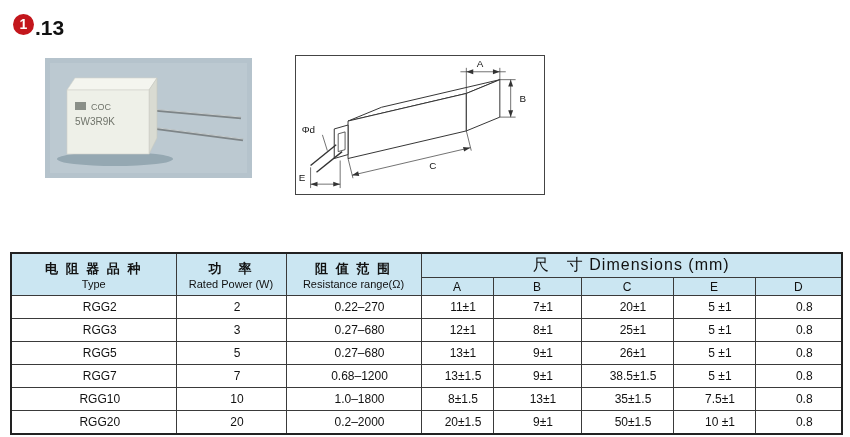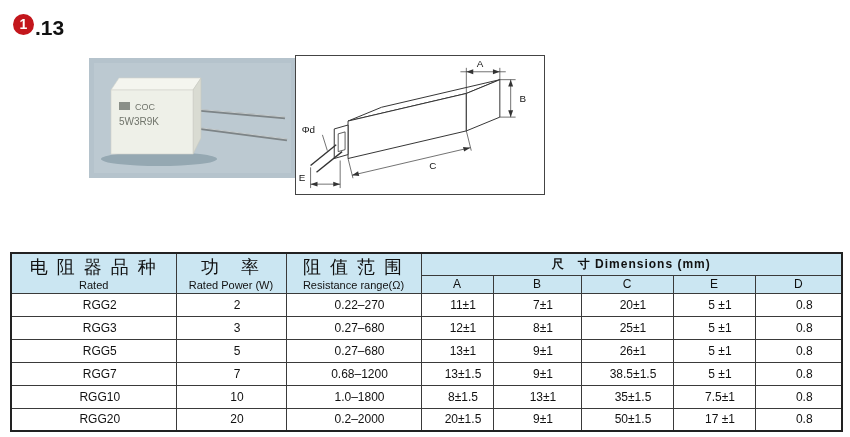--- a/index.html
+++ b/index.html
@@ -19,42 +19,41 @@
     display:inline-flex; align-items:center; justify-content:center;
     font-size:14px; font-weight:bold; line-height:1;
   }
   .title-sub { font-size:21px; font-weight:bold; margin-left:1px;margin-top:8px; }
   .title-main { font-size:21px; font-weight:bold; margin-left:28px; letter-spacing:1px; }
 
   
   .photo {
     position:absolute; left:45px; top:58px; width:207px; height:120px;
     background:#b5c3cc;
-    margin-left:44px;
   }
   .drawing {
     position:absolute; left:295px; top:55px; width:250px; height:140px;
     background:#fff; border:1px solid #444;
   }
   svg text { font-family:"Liberation Sans", sans-serif; }
 
   
   table.dim-table {
     position:absolute; left:10px; top:252px; width:831px;
     border-collapse:collapse; table-layout:fixed;
     border:2px solid #222; background:#fff;
   }
   .dim-table th, .dim-table td {
     border:1px solid #3a3a3a; text-align:center; vertical-align:middle;
     overflow:hidden; white-space:nowrap;padding-left:12px;
   }
   .dim-table th { background:#cbe6f2; padding:1px 0; }
-  .zh { font-size:18px; font-weight:normal; letter-spacing:2px; }
+  .zh { font-size:13px; font-weight:bold; letter-spacing:2px; }
   .en { font-size:11px; font-weight:normal; letter-spacing:0; }
-  th.dims-head { font-size:12px; font-weight:bold; height:22px; letter-spacing:1px; }
+  th.dims-head { font-size:16px; font-weight:normal; height:22px; letter-spacing:1px; }
   th.dim-col { font-size:12px; font-weight:normal; height:18px; }
   .dim-table td { font-size:12px; height:23px; background:#fff; }
 </style>
 </head>
 <body>
 
 <div class="page">
 
   <div class="title-row">
     <span class="circle-num">1</span>
@@ -138,21 +137,21 @@
       <col style="width:72px">
         <col style="width:88px">
         <col style="width:92px">
       <col style="width:82px">
         <col style="width:87px">
     </colgroup>
     <thead>
       <tr>
         <th rowspan="2">
           <div class="zh">电 阻 器 品 种</div>
-          <div class="en">Rated</div>
+          <div class="en">Type</div>
         </th>
         <th rowspan="2">
           <div class="zh">功　率</div>
           <div class="en">Rated Power (W)</div>
         </th>
         <th rowspan="2">
           <div class="zh">阻 值 范 围</div>
           <div class="en">Resistance range(Ω)</div>
         </th>
         <th colspan="5" class="dims-head">尺　寸 Dimensions (mm)</th>
@@ -216,19 +215,19 @@
         <td>7.5±1</td>
         <td>0.8</td>
       </tr>
       <tr>
         <td>RGG20</td>
         <td>20</td>
         <td>0.2–2000</td>
         <td>20±1.5</td>
         <td>9±1</td>
         <td>50±1.5</td>
-        <td>17 ±1</td>
+        <td>10 ±1</td>
         <td>0.8</td>
       </tr>
     </tbody>
   </table>
 
 </div>
 
 </body></html>

